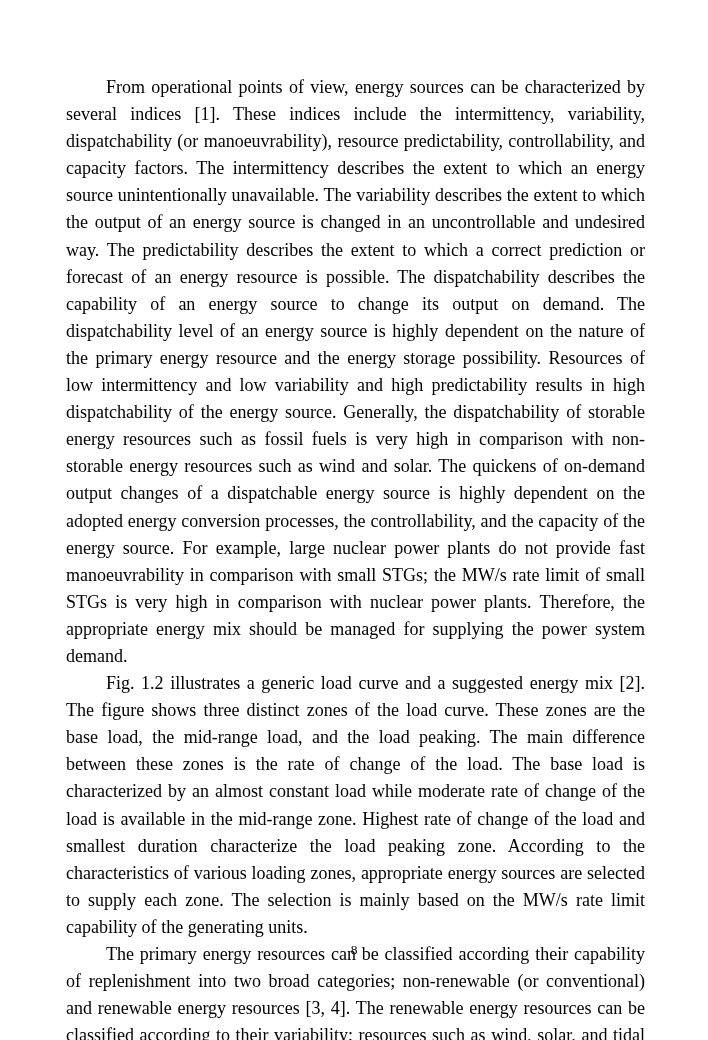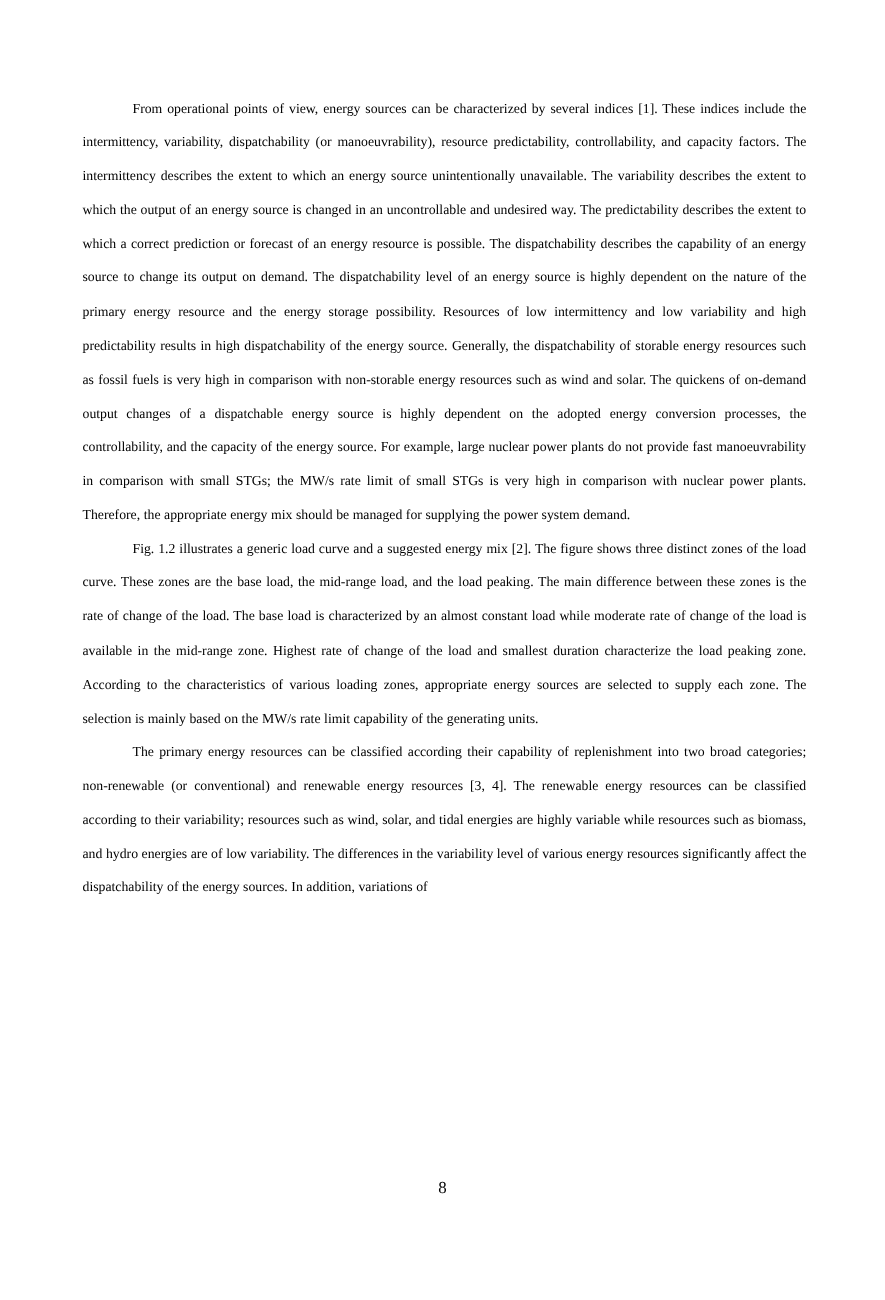--- a/index.html
+++ b/index.html
@@ -31,21 +31,21 @@
     position: absolute;
     left: 66px;
     top: 74px;
     width: 579px;
   }
 
   .para {
     margin: 0;
     text-align: justify;
     text-justify: inter-word;
-    font-size: 11px;
+    font-size: 18px;
     line-height: 27.1px;
     text-indent: 40px;
     hyphens: none;
     -webkit-hyphens: none;
     word-spacing: 0.1px;
   }
 
   .page-number {
     position: absolute;
     left: 0;

